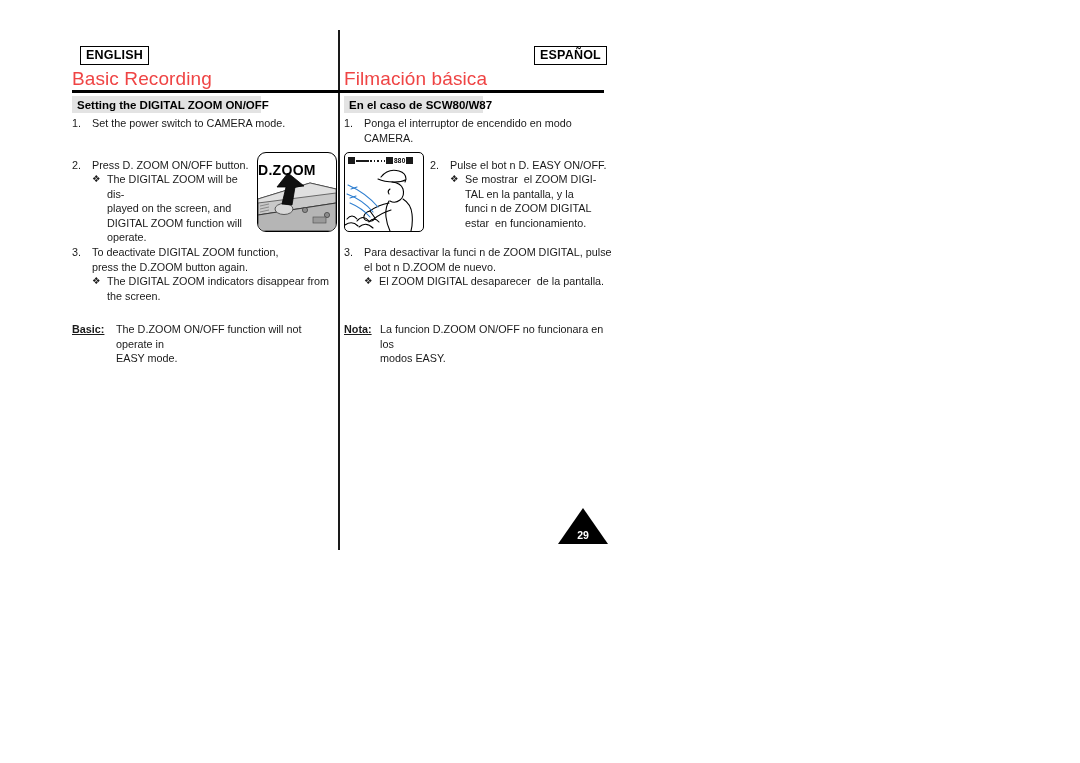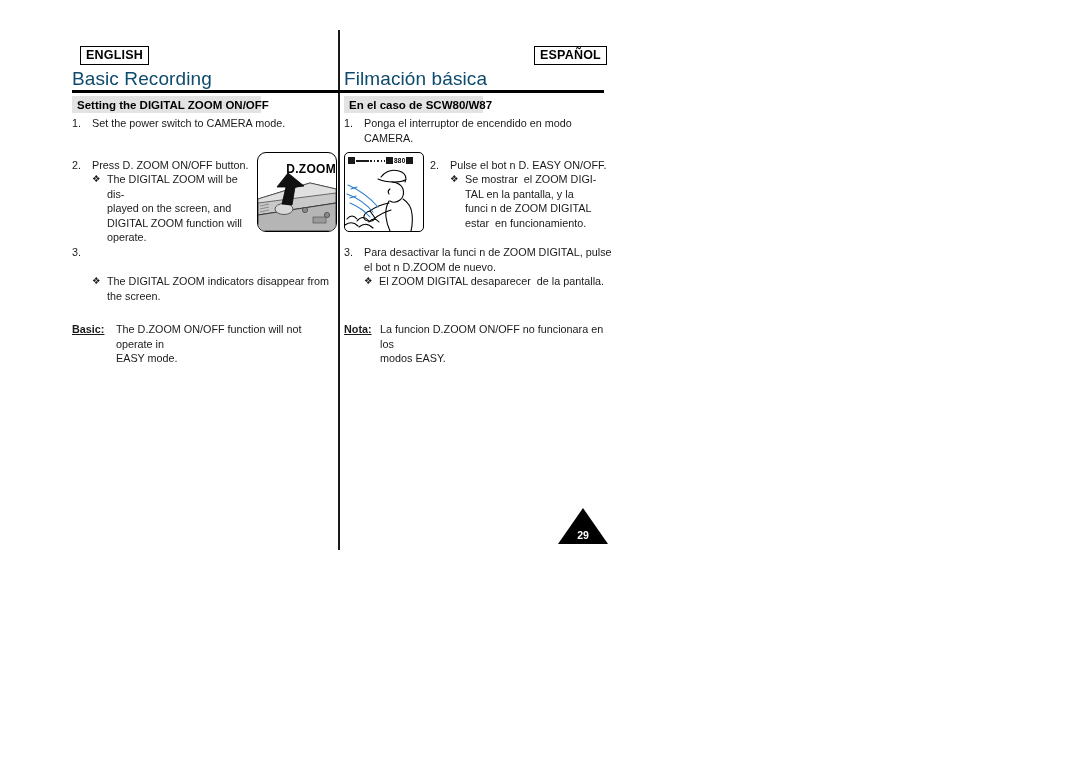--- a/index.html
+++ b/index.html
@@ -46,21 +46,21 @@
     white-space: nowrap;
   }
   #badge-en { left: 80px; top: 46px; }
   #badge-es { left: 534px; top: 46px; }
 
   
   .chapter-title {
     position: absolute;
     font-size: 19px;
     font-weight: normal;
-    color: #0c4a6e;
+    color: #ef4444;
     letter-spacing: 0.1px;
     white-space: nowrap;
   }
   #title-en { left: 72px; top: 68px; }
   #title-es { left: 344px; top: 68px; }
 
   
   .title-rule {
     position: absolute;
     left: 72px;
@@ -121,22 +121,22 @@
     height: 78px;
     border: 1.6px solid #000;
     border-radius: 9px;
     background: #ffffff;
     overflow: hidden;
   }
   .fig-camcorder .dz-label {
     position: absolute;
     left: 0; right: 0;
     top: 9px;
-    text-align: right;
-    font-size: 12px;
+    text-align: left;
+    font-size: 14px;
     font-weight: bold;
     letter-spacing: 0.3px;
   }
 
   
   .fig-viewfinder {
     position: absolute;
     left: 344px;
     top: 152px;
     width: 78px;
@@ -235,20 +235,22 @@
 
   <div class="num" style="left:72px; top:158px;">2.</div>
   <div class="txt" style="left:92px; top:158px; width:170px;">Press D. ZOOM ON/OFF button.</div>
   <div class="bullet-mark" style="left:92px; top:172px;">❖</div>
   <div class="txt" style="left:107px; top:172px; width:148px;">The DIGITAL ZOOM will be dis-
 played on the screen, and
 DIGITAL ZOOM function will
 operate.</div>
 
   <div class="num" style="left:72px; top:245px;">3.</div>
+  <div class="txt" style="left:92px; top:245px; width:244px;">To deactivate DIGITAL ZOOM function,
+press the D.ZOOM button again.</div>
   <div class="bullet-mark" style="left:92px; top:274px;">❖</div>
   <div class="txt" style="left:107px; top:274px; width:230px;">The DIGITAL ZOOM indicators disappear from
 the screen.</div>
 
   <div class="note-label" style="left:72px; top:322px;">Basic:</div>
   <div class="txt" style="left:116px; top:322px; width:220px;">The D.ZOOM ON/OFF function will not operate in
 EASY mode.</div>
 
   <div class="num" style="left:344px; top:116px;">1.</div>
   <div class="txt" style="left:364px; top:116px; width:246px;">Ponga el interruptor de encendido en modo CAMERA.</div>

